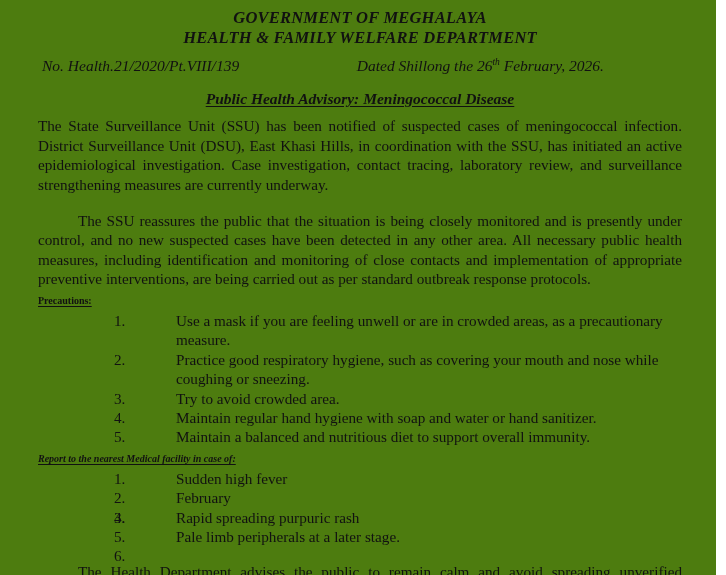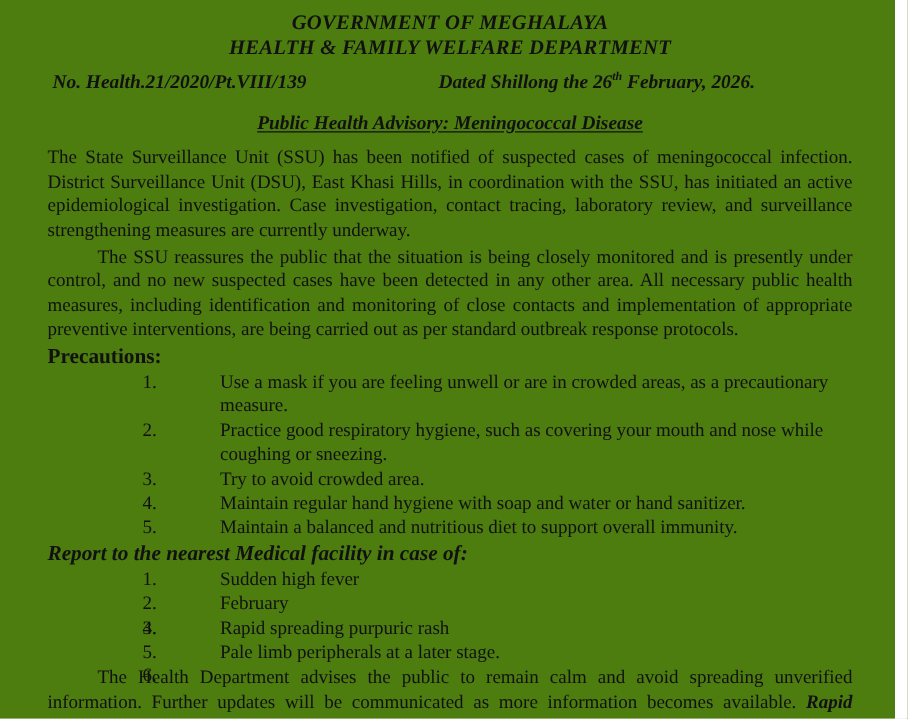--- a/index.html
+++ b/index.html
@@ -33,21 +33,21 @@
     letter-spacing: 0.2px;
     line-height: 19px;
   }
   .hdr-line.second { margin-top: 1px; }
 
   .refrow {
     display: flex;
     justify-content: space-between;
     align-items: flex-end;
     margin-top: 10px;
-    font-weight: bold;
+    font-weight: normal;
     font-style: italic;
     font-size: 15.5px;
   }
   .refrow .left { padding-left: 4px; }
   .refrow .right { padding-right: 78px; }
   .refrow sup {
     font-size: 9.5px;
     vertical-align: super;
     font-style: italic;
   }
@@ -67,33 +67,34 @@
 
   
   .para {
     text-align: justify;
     font-size: 15.2px;
     line-height: 19.6px;
     margin-top: 8px;
     hyphens: none;
   }
   .para.indented { text-indent: 40px; }
-  .para.tight { margin-top: 1px; }
+  .para.tight { margin-top: 16px; }
 
   .italic-run {
     font-style: italic;
     font-weight: bold;
   }
 
   
   .sec-head {
-    font-size: 17px;
+    font-size: 10px;
     line-height: 19px;
     margin-top: 0px;
     font-weight: bold;
+    text-decoration: underline;
     text-underline-offset: 2px;
     display: inline-block;
   }
   .sec-head.italic { font-style: italic; }
   .sec-wrap { margin-top: 1px; }
 
   
   ol.numlist {
     margin: 1px 0 0 0;
     padding-left: 0;

